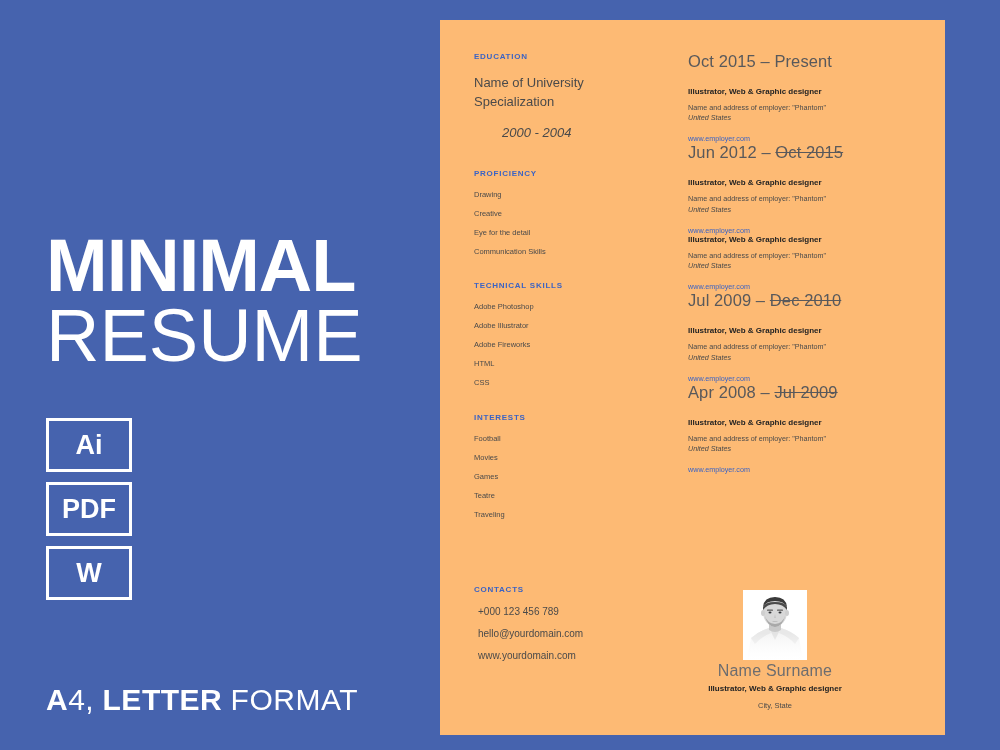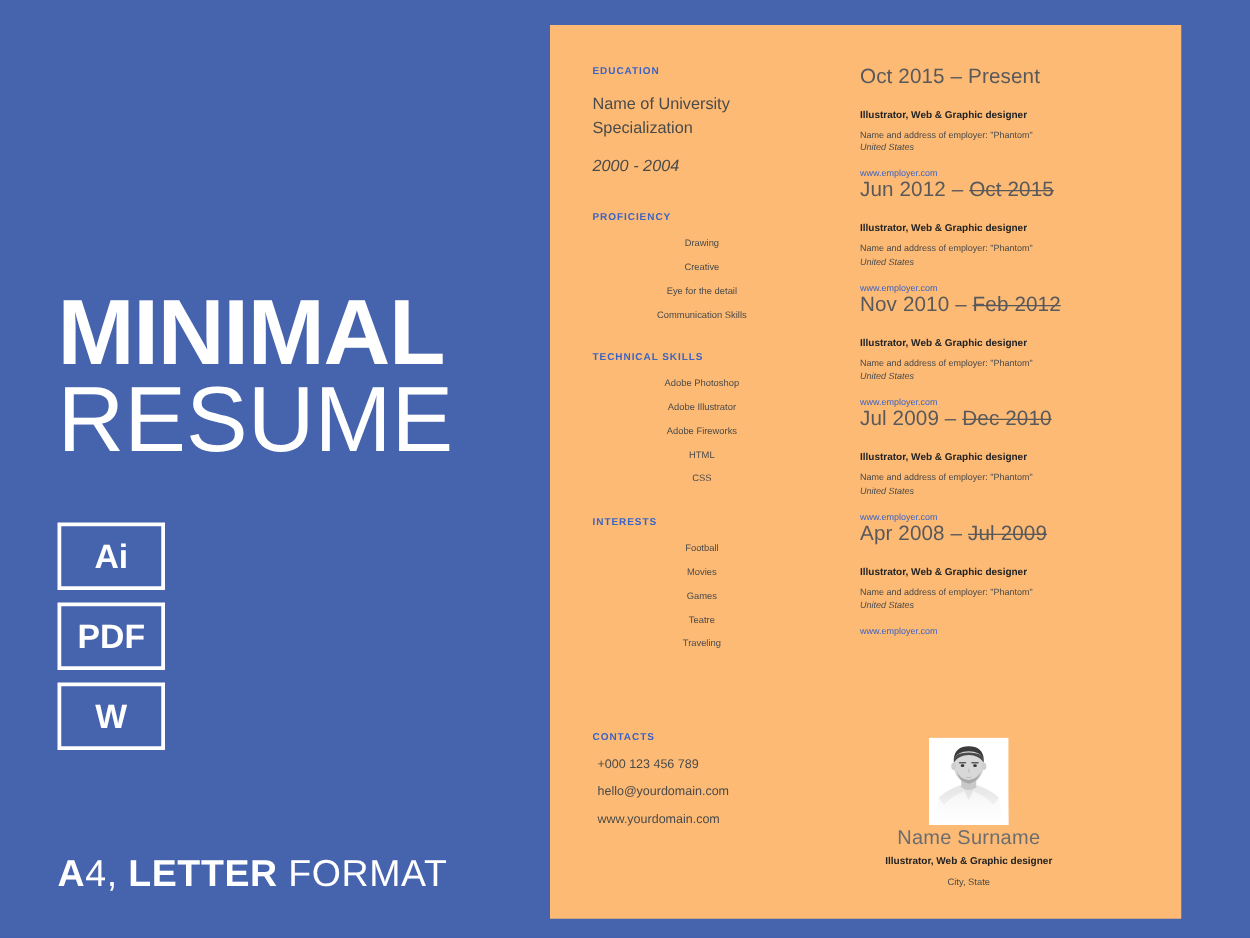--- a/index.html
+++ b/index.html
@@ -108,27 +108,26 @@
     letter-spacing: 0.75px;
     margin: 0 0 13px 0;
   }
   .sec + .sec { margin-top: 26px; }
   .sec-line {
     color: #4a4a4a;
     font-size: 13px;
     line-height: 1.45;
     margin: 0;
   }
-  .sec-line.italic { font-style: italic; }
+  .sec-line.italic { font-style: italic; margin-left: 28px; }
   .list-item {
     color: #4a4a4a;
     font-size: 7.5px;
     line-height: 1;
     margin: 0 0 11.5px 0;
-    text-align: center;
   }
   .list-item:last-child { margin-bottom: 0; }
   .edu-block { margin-bottom: 12px; }
 
   
   .col-right {
     position: absolute;
     left: 248px;
     top: 32px;
     width: 225px;
@@ -295,21 +294,20 @@
       </div>
 
       <div class="job">
         <p class="job-date"><span>Jun 2012</span><span> – </span><span class="struck">Oct 2015</span></p>
         <p class="job-role">Illustrator, Web &amp; Graphic designer</p>
         <p class="job-emp"><span>Name and address of employer: "Phantom"</span><span class="country">United States</span></p>
         <p class="job-url">www.employer.com</p>
       </div>
 
       <div class="job">
-        <p class="job-date"><span>Nov 2010</span><span> – </span><span class="struck">Feb 2012</span></p>
         <p class="job-role">Illustrator, Web &amp; Graphic designer</p>
         <p class="job-emp"><span>Name and address of employer: "Phantom"</span><span class="country">United States</span></p>
         <p class="job-url">www.employer.com</p>
       </div>
 
       <div class="job">
         <p class="job-date"><span>Jul 2009</span><span> – </span><span class="struck">Dec 2010</span></p>
         <p class="job-role">Illustrator, Web &amp; Graphic designer</p>
         <p class="job-emp"><span>Name and address of employer: "Phantom"</span><span class="country">United States</span></p>
         <p class="job-url">www.employer.com</p>

